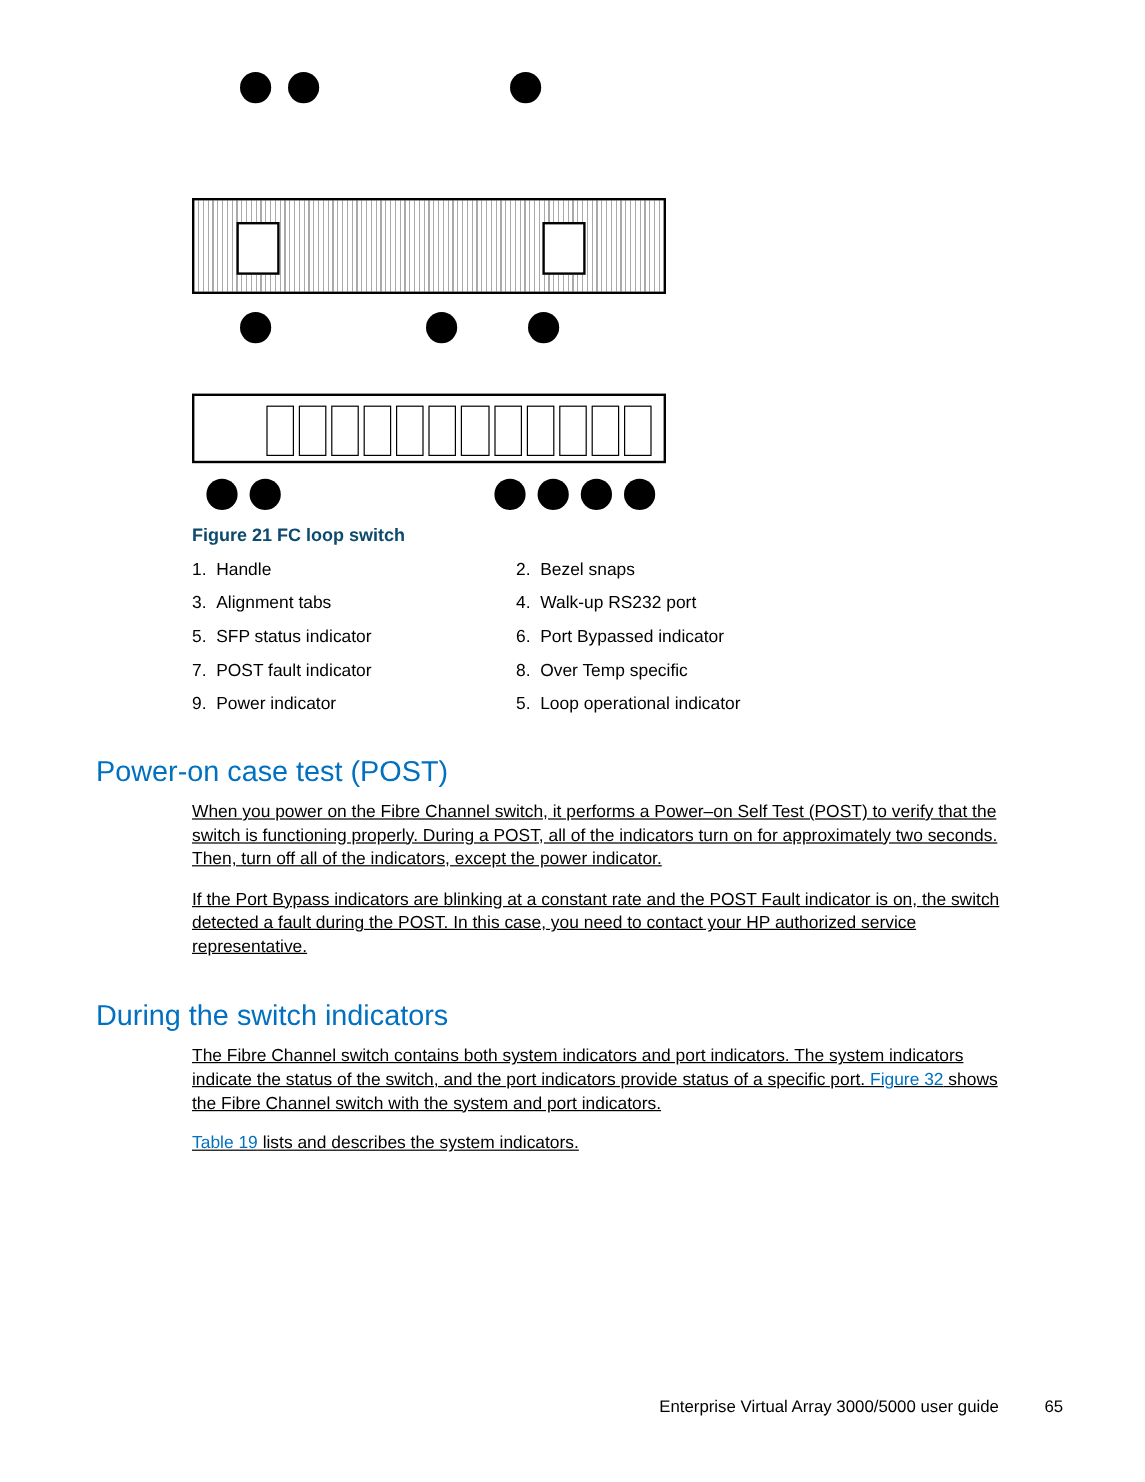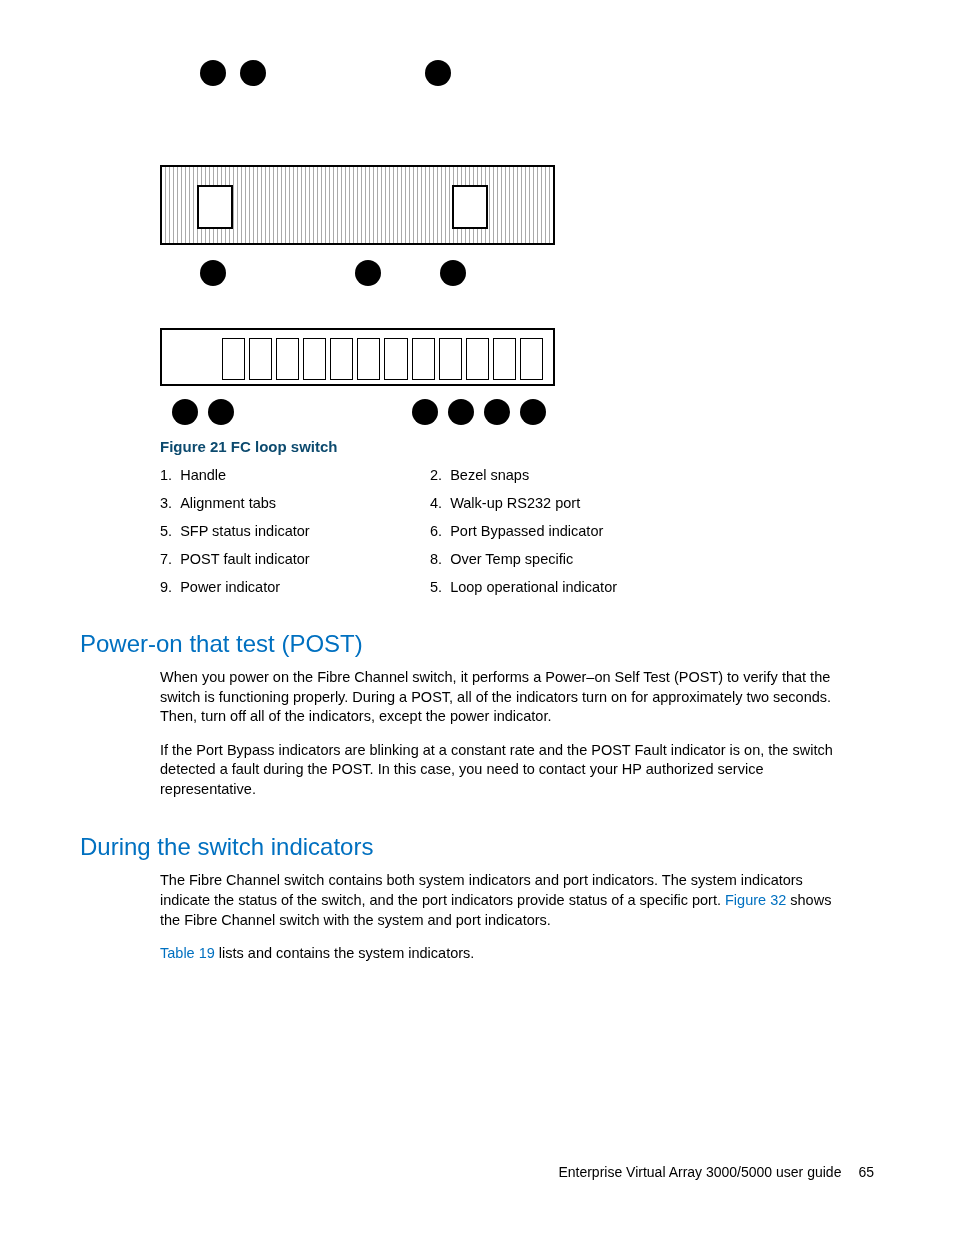--- a/index.html
+++ b/index.html
@@ -92,30 +92,31 @@
     margin-bottom: 10px;
     font-family: "Arial Narrow", Arial, sans-serif;
     font-stretch: condensed;
   }
   .body-text {
     font-size: 14.5px;
     line-height: 1.35;
     margin-left: 80px;
     margin-right: 20px;
     margin-bottom: 14px;
+    text-decoration: underline;
   }
   .link-text { color: #0070c0; }
   .footer {
     position: absolute;
     bottom: 55px;
-    right: 80px;
+    right: 68px;
     font-size: 14px;
     display: flex;
     align-items: baseline;
-    gap: 17px;
+    gap: 38px;
     justify-content: center;
   }
   .page-num { font-size: 14px; }
 </style>
 </head>
 <body>
 
 <div class="figure-block">
   <div class="diagram-placeholder">
 
@@ -163,30 +164,30 @@
     <div class="legend-item"><span>4.</span>&nbsp;&nbsp;<span>Walk-up RS232 port</span></div>
     <div class="legend-item"><span>5.</span>&nbsp;&nbsp;<span>SFP status indicator</span></div>
     <div class="legend-item"><span>6.</span>&nbsp;&nbsp;<span>Port Bypassed indicator</span></div>
     <div class="legend-item"><span>7.</span>&nbsp;&nbsp;<span>POST fault indicator</span></div>
     <div class="legend-item"><span>8.</span>&nbsp;&nbsp;<span>Over Temp specific</span></div>
     <div class="legend-item"><span>9.</span>&nbsp;&nbsp;<span>Power indicator</span></div>
     <div class="legend-item"><span>5.</span>&nbsp;&nbsp;<span>Loop operational indicator</span></div>
   </div>
 </div>
 
-<h2 class="section">Power-on that test (POST)</h2>
+<h2 class="section">Power-on case test (POST)</h2>
 <p class="body-text">When you power on the Fibre Channel switch, it performs a Power–on Self Test (POST) to verify that the switch is functioning properly. During a POST, all of the indicators turn on for approximately two seconds. Then, turn off all of the indicators, except the power indicator.</p>
 <p class="body-text">If the Port Bypass indicators are blinking at a constant rate and the POST Fault indicator is on, the switch detected a fault during the POST. In this case, you need to contact your HP authorized service representative.</p>
 
 <div style="height:20px"></div>
 
 <h2 class="section">During the switch indicators</h2>
 <p class="body-text">
   <span>The Fibre Channel switch contains both system indicators and port indicators. The system indicators indicate the status of the switch, and the port indicators provide status of a specific port. </span><span class="link-text">Figure 32</span><span> shows the Fibre Channel switch with the system and port indicators.</span>
 </p>
 <p class="body-text">
-  <span class="link-text">Table 19</span><span> lists and contains the system indicators.</span>
+  <span class="link-text">Table 19</span><span> lists and describes the system indicators.</span>
 </p>
 
 <div class="footer">
   <span>Enterprise Virtual Array 3000/5000 user guide</span>
   <span class="page-num">65</span>
 </div>
 
 </body></html>

